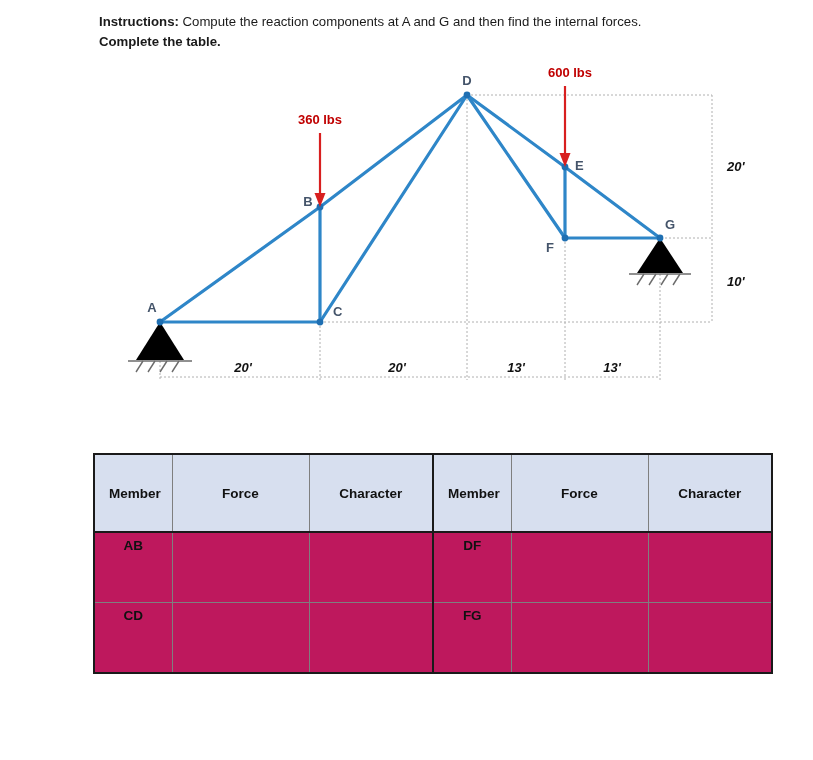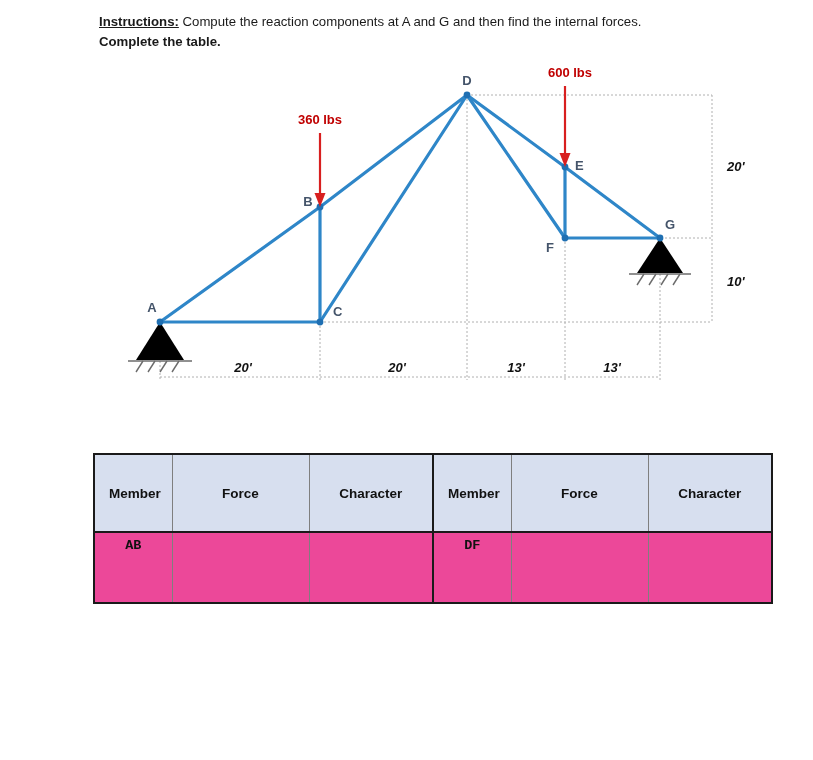--- a/index.html
+++ b/index.html
@@ -22,21 +22,20 @@
     left: 99px;
     top: 12px;
     width: 683px;
     font-size: 13.2px;
     line-height: 1.55;
     text-align: justify;
     color: #1a1a1a;
   }
   #instructions-block .lead {
     font-weight: bold;
-    text-decoration: underline;
   }
   #instructions-line2 {
     position: absolute;
     left: 99px;
     top: 32px;
     width: 683px;
     font-size: 13.2px;
     line-height: 1.55;
     color: #1a1a1a;
     font-weight: bold;
@@ -96,22 +95,21 @@
     font-weight: bold;
     color: #111111;
     height: 48px;
     vertical-align: middle;
     text-align: center;
     border-bottom: 2px solid #1a1a1a;
   }
   #member-table tbody td {
     height: 41px;
     vertical-align: top;
-    background: #ec4899;
-    font-family: Liberation Mono, monospace;
+    background: #be185d;
   }
   #member-table td.member-cell {
     text-align: center;
     font-size: 13.5px;
     font-weight: bold;
     color: #111111;
     padding-top: 5px;
   }
   #member-table .mid-divider-l {
     border-left: 2px solid #1a1a1a;
@@ -245,14 +243,22 @@
   </thead>
   <tbody>
     <tr>
       <td class="member-cell">AB</td>
       <td></td>
       <td></td>
       <td class="member-cell mid-divider-l">DF</td>
       <td></td>
       <td></td>
     </tr>
+    <tr>
+      <td class="member-cell">CD</td>
+      <td></td>
+      <td></td>
+      <td class="member-cell mid-divider-l">FG</td>
+      <td></td>
+      <td></td>
+    </tr>
   </tbody>
 </table>
 
 </body></html>

